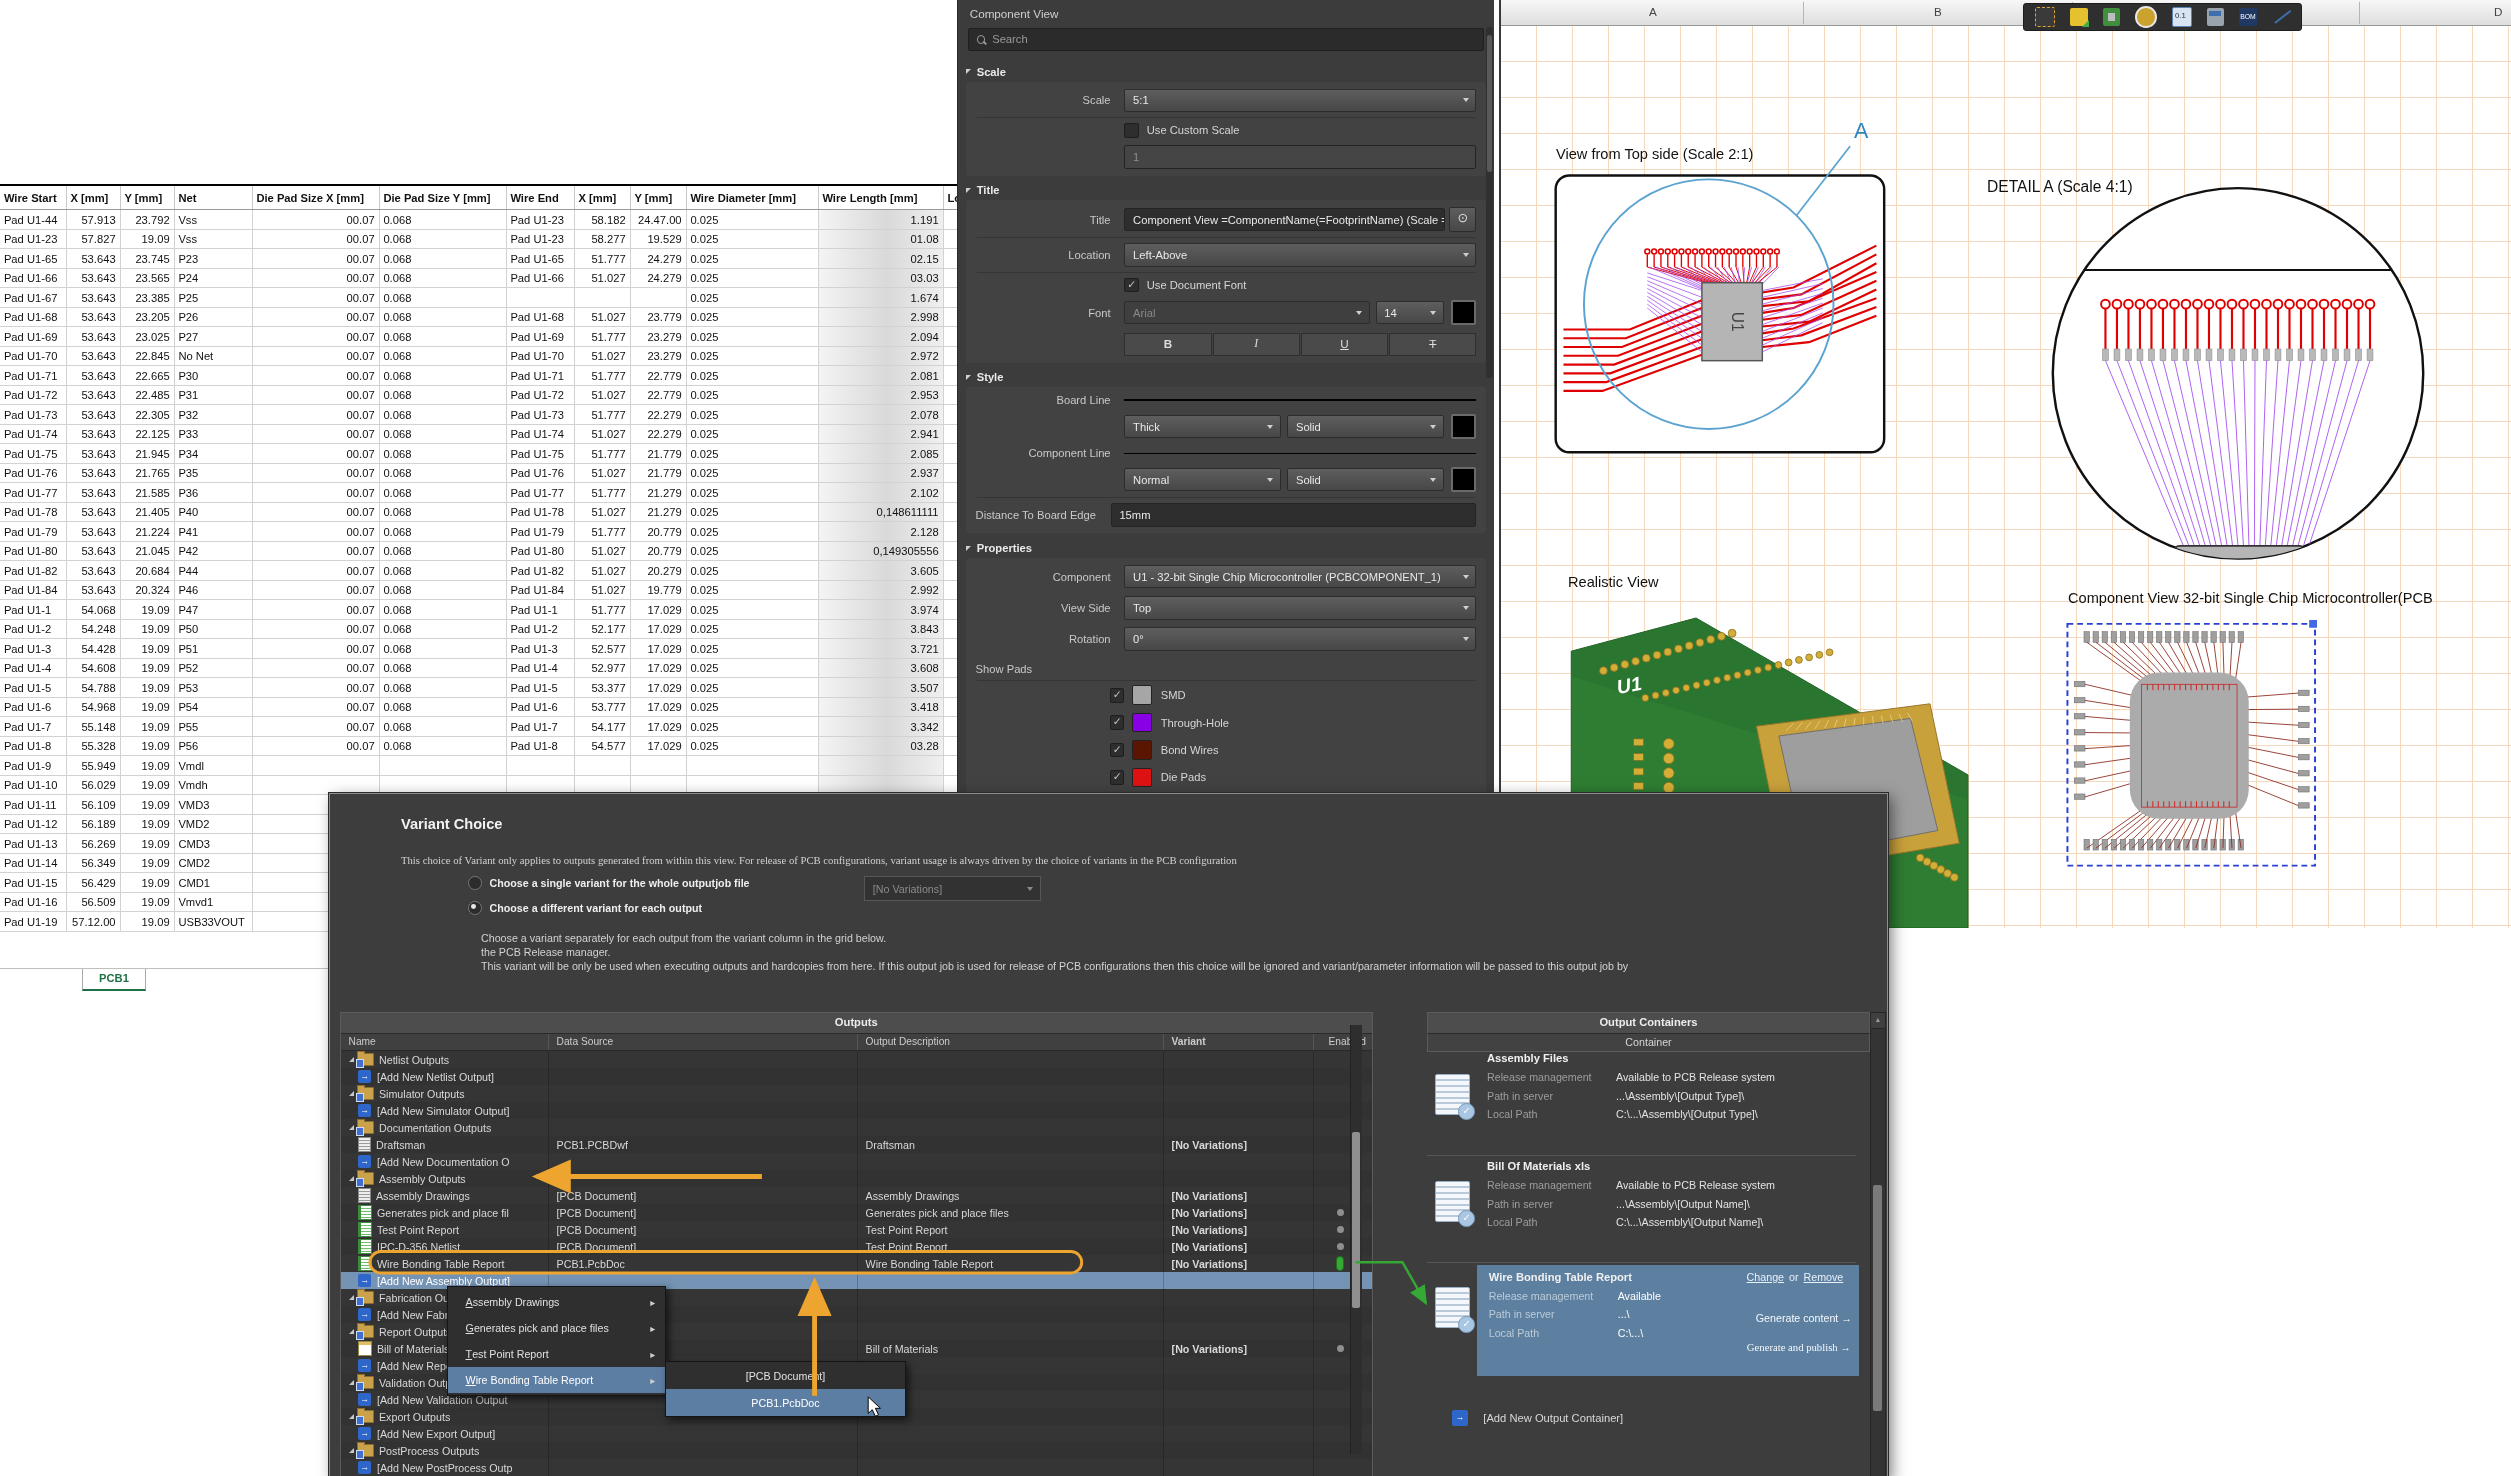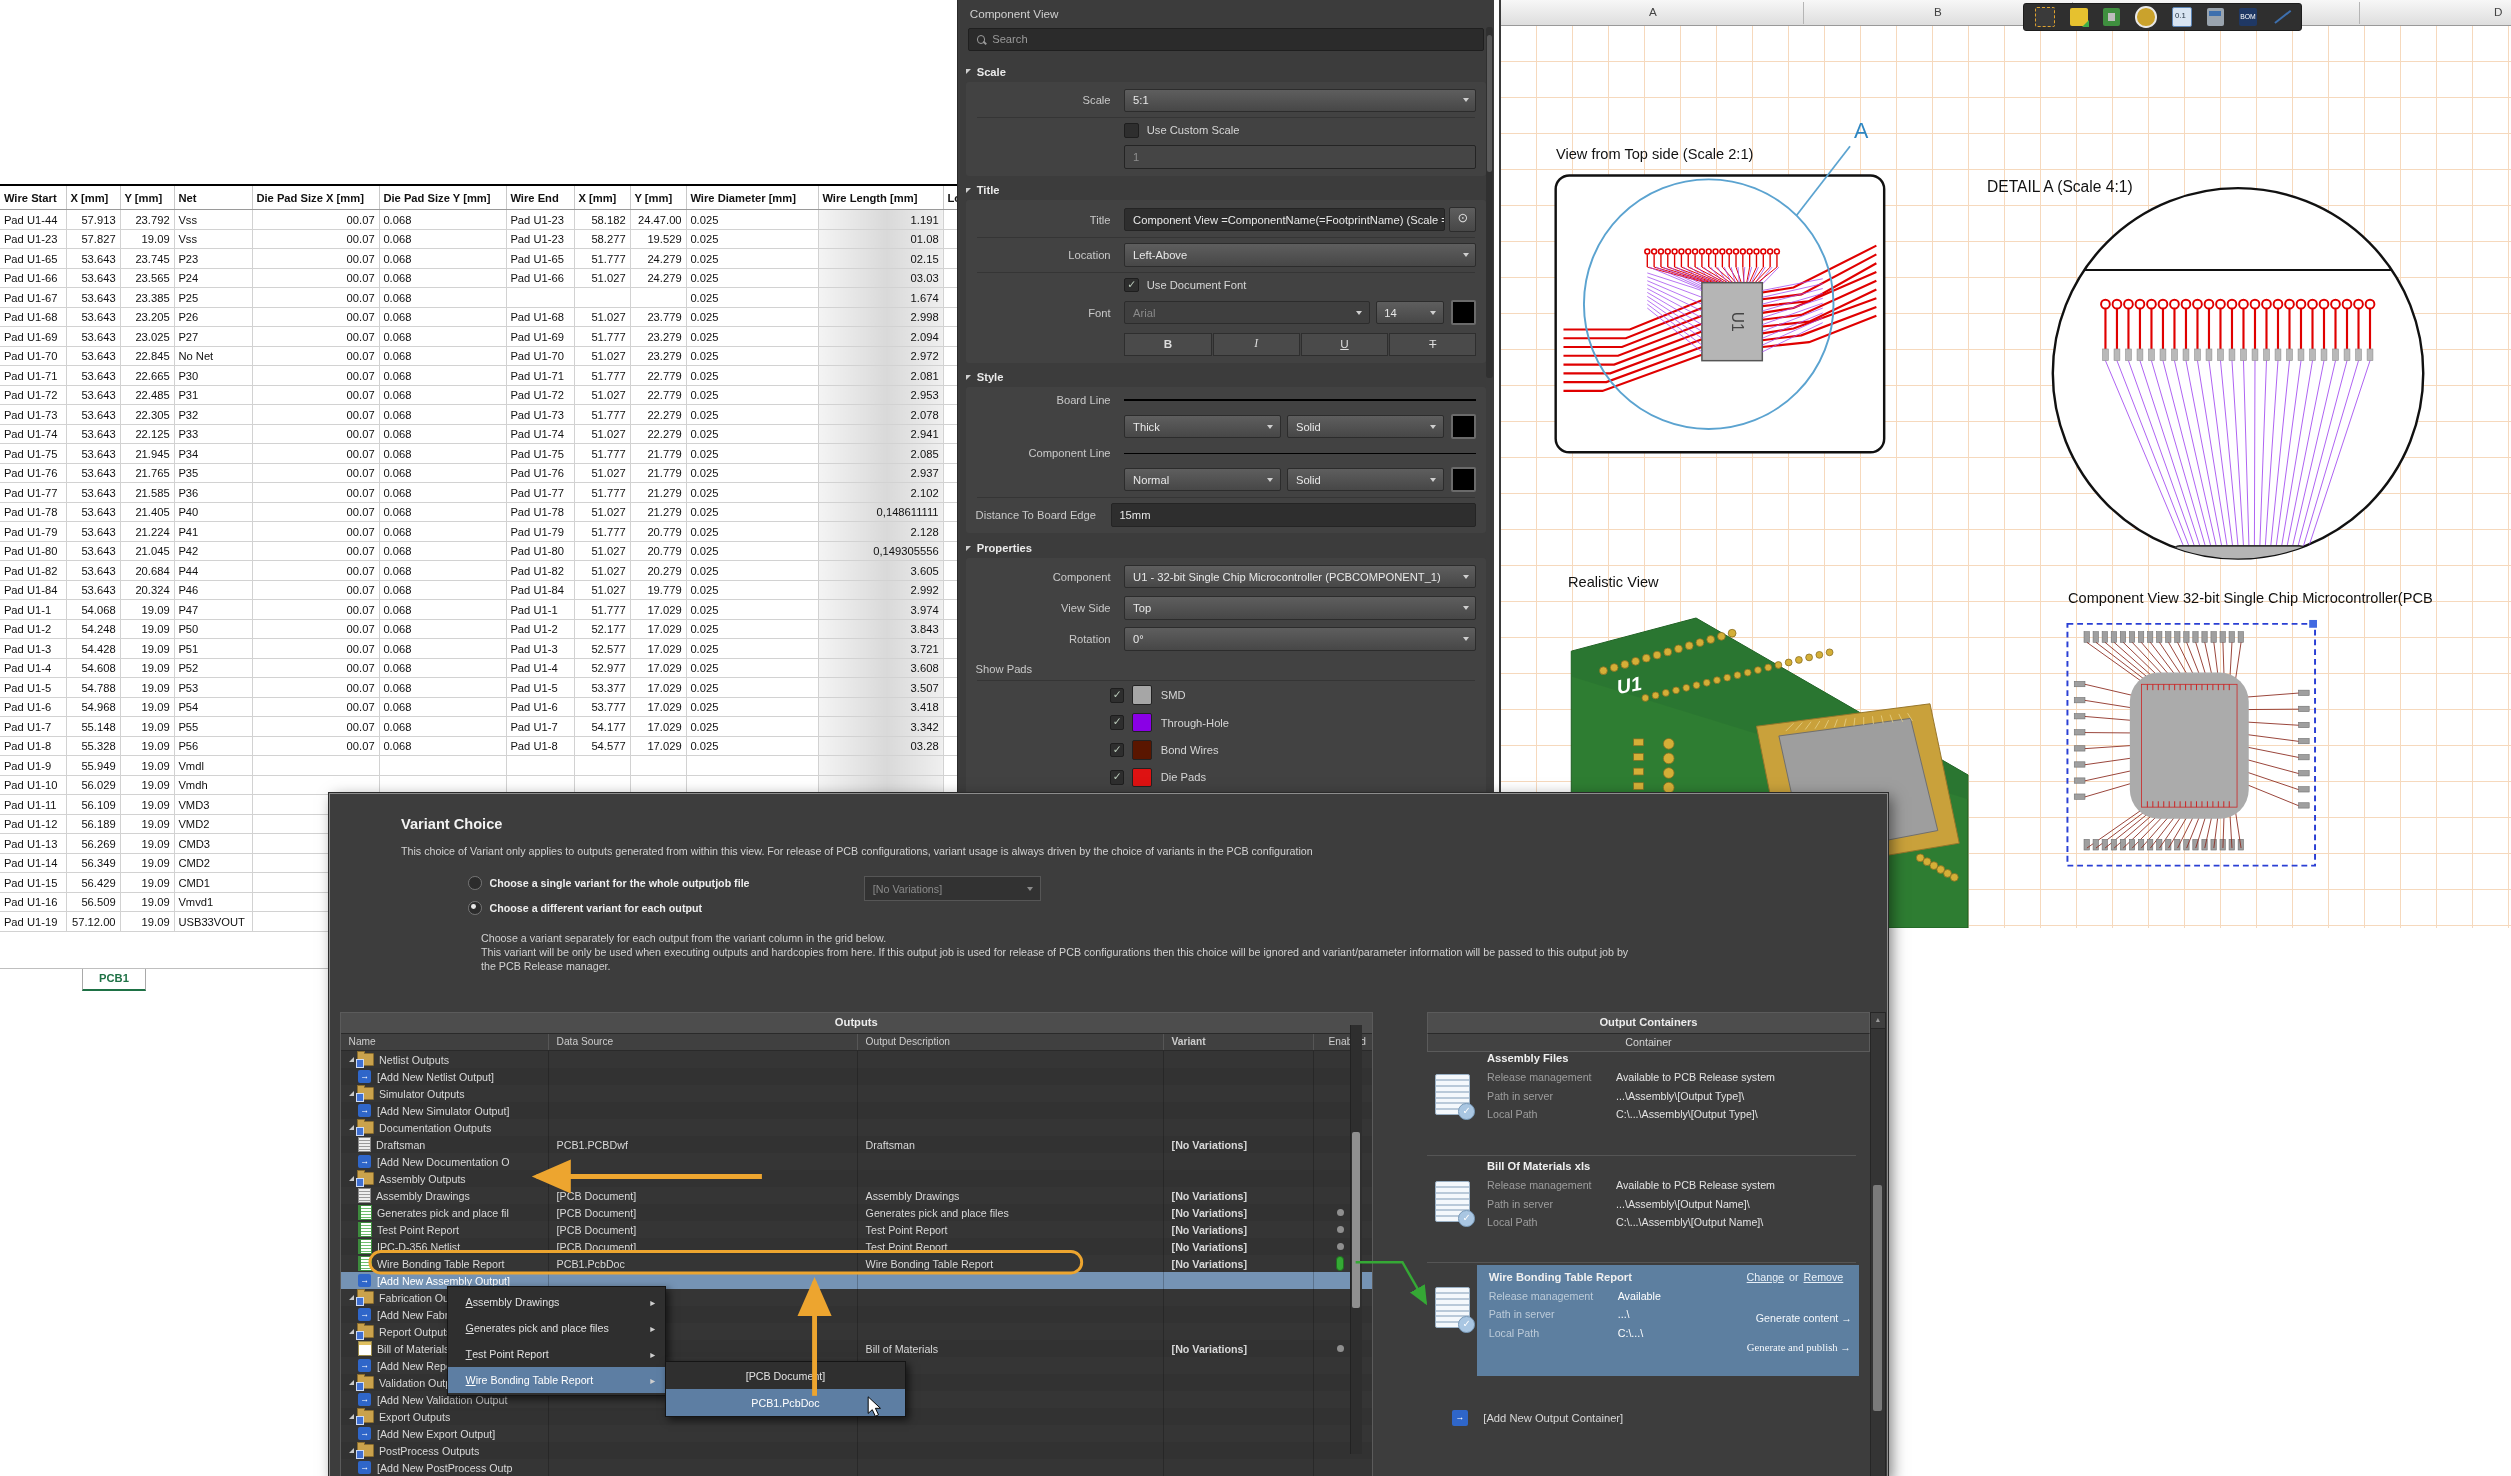--- a/index.html
+++ b/index.html
@@ -82,21 +82,21 @@
   .ti4{border:2px solid #e8e8e8;border-radius:50%;background:#caa22c;}
   .ti5{background:#d8e4f2;border:1px solid #5b84b5;} .ti5::after{content:"0.1";position:absolute;left:2px;top:2.9px;font-size:7.8px;color:#234;}
   .ti6{background:#9aa4ae;} .ti6::after{content:"";position:absolute;left:2.9px;top:2.9px;width:11.7px;height:4.9px;background:#3d6fae;}
   .ti7{background:#1f3864;} .ti7::after{content:"BOM";position:absolute;left:1px;top:4.9px;font-size:6.8px;color:#fff;}
   .ti8{background:transparent;} .ti8::after{content:"";position:absolute;left:1px;top:7.8px;width:19.5px;height:2.4px;background:#3d6fae;transform:rotate(-38deg);}
 
   
   #dialog{position:absolute;left:329px;top:793px;width:1557px;height:684px;background:#3d3d3d;z-index:10;
        border:1px solid #8d8d8d;box-shadow:0 0 0 1px #2a2a2a, 3.9px 3.9px 13.7px rgba(0,0,0,.5);color:#d6d6d6;}
   .vc-title{position:absolute;left:71px;top:21.5px;font-size:14.6px;font-weight:700;color:#f2f2f2;}
-  .vc-sub{position:absolute;left:71px;top:51px;font-size:10.7px;color:#d2d2d2;width:1443px;}
+  .vc-sub{position:absolute;left:71px;top:60px;font-size:10.7px;color:#d2d2d2;width:1443px;font-family:Liberation Serif, serif;}
   .radio{position:absolute;display:flex;align-items:center;gap:7.8px;font-size:10.7px;font-weight:700;color:#eee;}
   .rdot{width:11.7px;height:11.7px;border-radius:50%;background:#2c2c2c;border:1px solid #777;flex:none;position:relative;}
   .rdot.on::after{content:"";position:absolute;left:2.4px;top:2.4px;width:4.9px;height:4.9px;border-radius:50%;background:#e8e8e8;}
   .vc-dd{position:absolute;left:534px;top:82px;width:159px;height:23.4px;background:#323232;border:1px solid #565656;
        color:#8b8b8b;font-size:10.7px;display:flex;align-items:center;padding:0 7.8px;}
   .vc-dd::after{content:"";position:absolute;right:6.8px;top:9.8px;border-left:3.9px solid transparent;border-right:3.9px solid transparent;border-top:4.9px solid #8b8b8b;}
   .vc-help{position:absolute;left:151px;top:137px;width:1336px;font-size:10.7px;line-height:14px;color:#d2d2d2;}
 
   
   #outgrid{position:absolute;left:9.8px;top:218px;width:1031px;height:465px;border:1px solid #5b5b5b;background:#333;}
@@ -1416,22 +1416,22 @@
     </div>
     <div class="vc-dd">
         <span>[No Variations]</span>
       </div>
     <div class="radio" style="left:138px;top:107px;">
       <span class="rdot on"></span>
         <span>Choose a different variant for each output</span>
     </div>
     <div class="vc-help">
       <div>Choose a variant separately for each output from the variant column in the grid below.</div>
+      <div>the PCB Release manager.</div>
       <div>This variant will be only be used when executing outputs and hardcopies from here. If this output job is used for release of PCB configurations then this choice will be ignored and variant/parameter information will be passed to this output job by</div>
-      <div>the PCB Release manager.</div>
     </div>
 
     <div id="outgrid">
       <div class="g-head">Outputs</div>
       <div class="g-cols">
         <div class="cw0">Name</div>
         <div class="cw1">Data Source</div>
         <div class="cw2">Output Description</div>
         <div class="cw3">Variant</div>
         <div class="cw4">Enabled</div>

